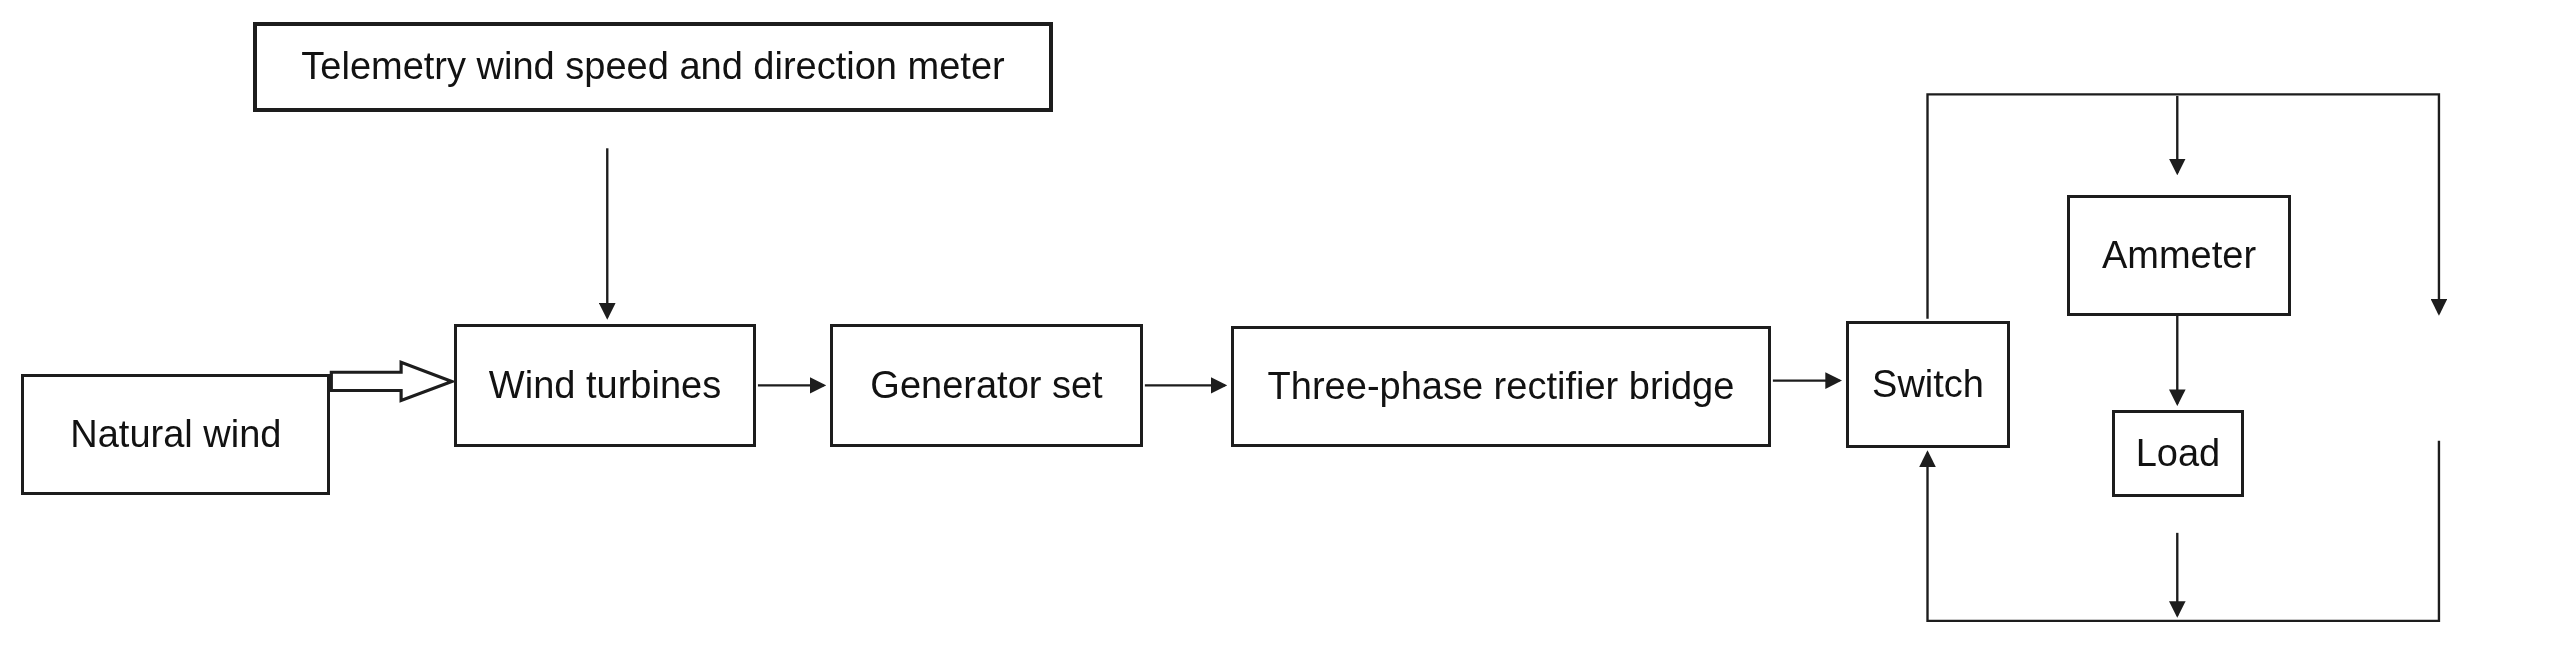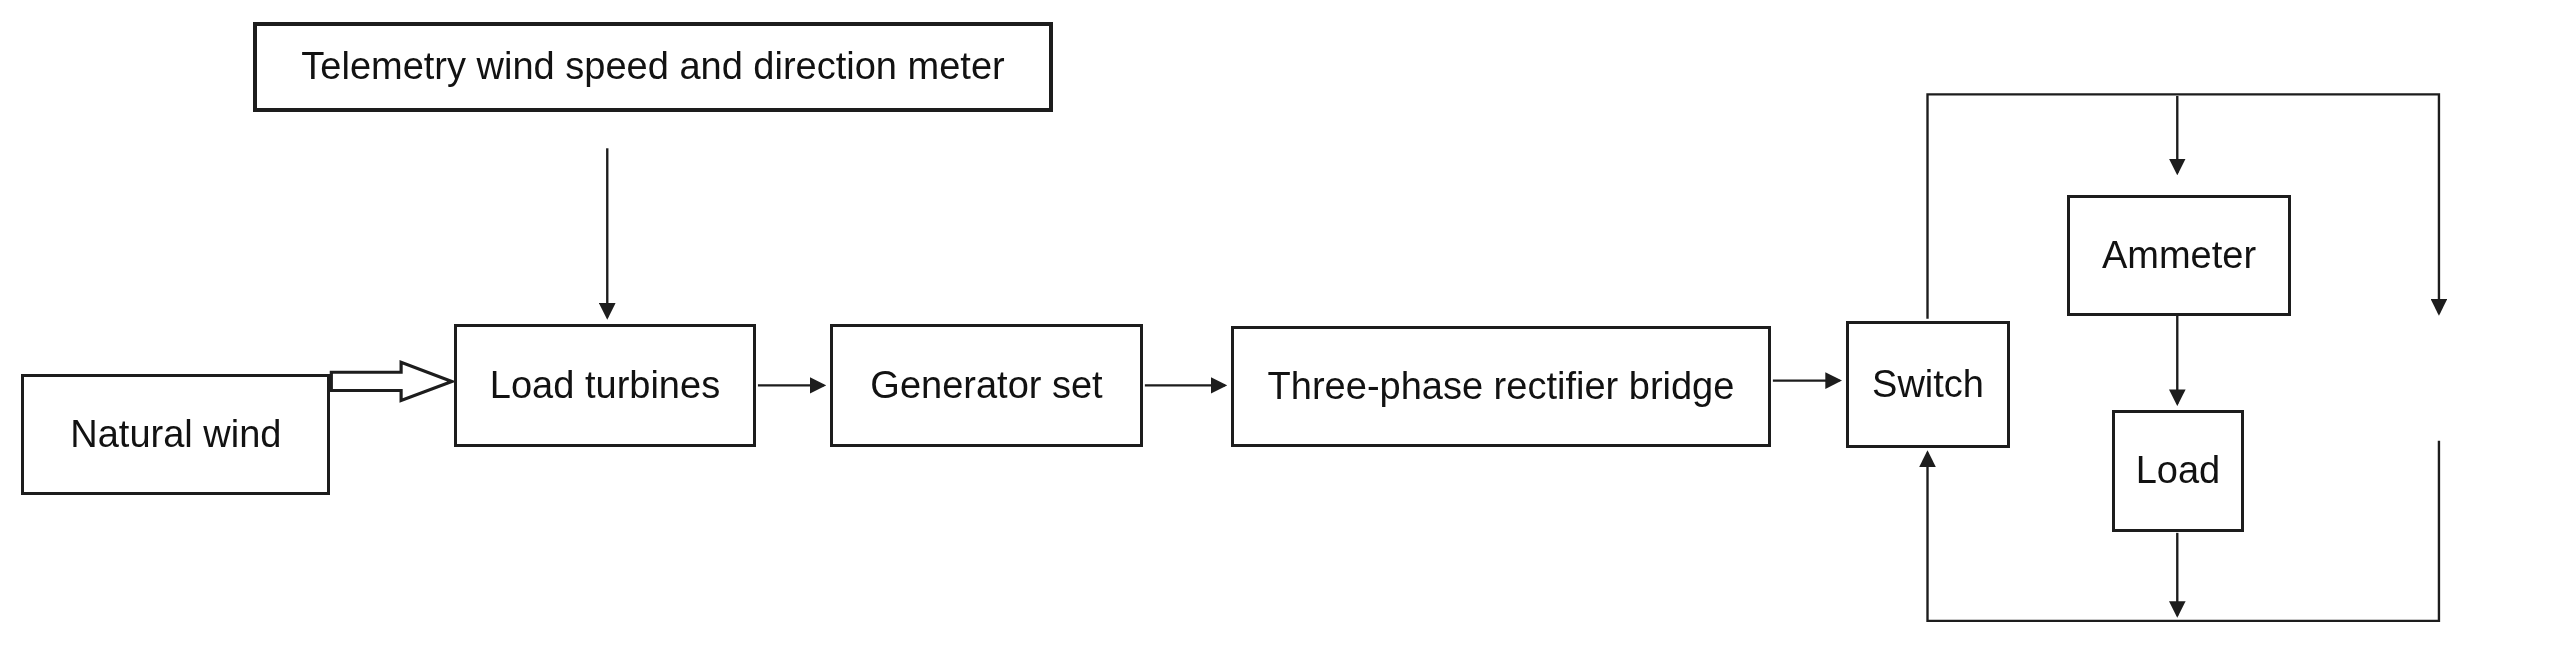--- a/index.html
+++ b/index.html
@@ -51,21 +51,21 @@
     border-width: 4px;
   }
   
   #node-telemetry   { left: 208px;  top: 22px;  width: 800px; height: 90px; margin-left: 45px; }
   #node-natural     { left: 21.4px;   top: 326px; width: 309px;  height: 121px; margin-top: 48px; }
   #node-turbines    { left: 454px;  top: 324px; width: 302px;  height: 123px; }
   #node-generator   { left: 830px; top: 324px; width: 313px;  height: 123px; }
   #node-rectifier   { left: 1231px; top: 326px; width: 540px;  height: 121px; }
   #node-switch      { left: 1846px; top: 321px; width: 164px;  height: 127px; }
   #node-ammeter     { left: 2067px; top: 179px; width: 224px;  height: 121px; margin-top: 16px; }
-  #node-load        { left: 2112px; top: 410px; width: 132px;  height: 122px; }
+  #node-load        { left: 2112px; top: 410px; width: 132px;  height: 87px; }
   #node-voltmeter   { left: 2323px; top: 320px; width: 236px;  height: 121px; }
 </style>
 </head>
 <body>
 
 <div id="canvas">
 
   <svg id="wires" viewBox="0 0 3247 821" xmlns="http://www.w3.org/2000/svg">
     <defs>
       <marker id="arrow-head" viewBox="0 0 10 10" refX="8.5" refY="5" markerWidth="7" markerHeight="7" orient="auto-start-reverse">
@@ -96,21 +96,21 @@
 
   <div class="node thick" id="node-telemetry">
     <span>Telemetry wind speed and direction meter</span>
   </div>
 
   <div class="node" id="node-natural">
     <span>Natural wind</span>
   </div>
 
   <div class="node" id="node-turbines">
-    <span>Load turbines</span>
+    <span>Wind turbines</span>
   </div>
 
   <div class="node" id="node-generator">
     <span>Generator set</span>
   </div>
 
   <div class="node" id="node-rectifier">
     <span>Three-phase rectifier bridge</span>
   </div>
 

